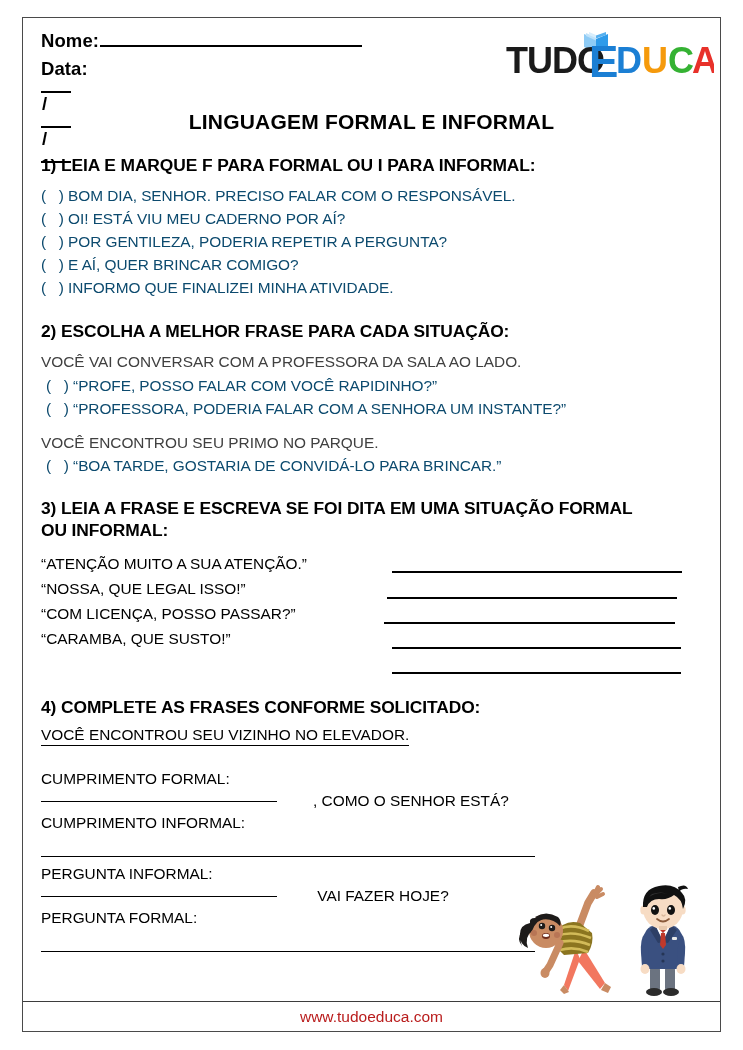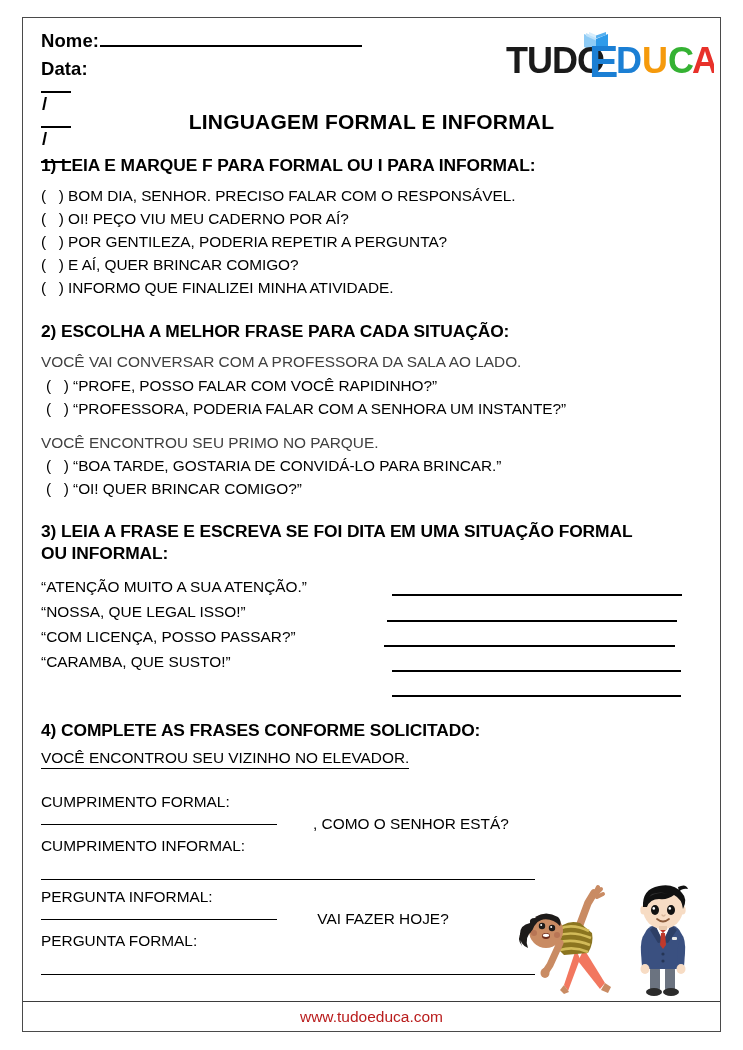--- a/index.html
+++ b/index.html
@@ -87,21 +87,21 @@
     margin: 21px 0 7px 0;
     line-height: 1.26;
     letter-spacing: -.1px;
   }
   .qhead.q2 { margin-top: 22px; }
   .qhead.q3 { margin-top: 21px; }
   .qhead.q4 { margin-top: 20px; }
 
   .line {
     font-size: 15.4px;
-    color: #000000;
+    color: #0c4a6e;
     line-height: 1.5;
     white-space: pre;
     letter-spacing: -.05px;
   }
   .line.indent { padding-left: 5px; }
   .situation { font-size: 15.4px; line-height: 1.5; color: #404040; white-space: pre; }
   .gap { height: 11px; }
 
   
   .s3row {
@@ -226,33 +226,32 @@
         </svg>
       </div>
     </div>
 
     <div class="title">LINGUAGEM FORMAL E INFORMAL</div>
 
     <div class="body">
 
       <div class="qhead q1">1) LEIA E MARQUE F PARA FORMAL OU I PARA INFORMAL:</div>
       <div class="line">(   ) BOM DIA, SENHOR. PRECISO FALAR COM O RESPONSÁVEL.</div>
-      <div class="line">(   ) OI! PEÇO VIU MEU CADERNO POR AÍ?</div>
+      <div class="line">(   ) OI! ESTÁ VIU MEU CADERNO POR AÍ?</div>
       <div class="line">(   ) POR GENTILEZA, PODERIA REPETIR A PERGUNTA?</div>
       <div class="line">(   ) E AÍ, QUER BRINCAR COMIGO?</div>
       <div class="line">(   ) INFORMO QUE FINALIZEI MINHA ATIVIDADE.</div>
 
       <div class="qhead q2">2) ESCOLHA A MELHOR FRASE PARA CADA SITUAÇÃO:</div>
       <div class="situation">VOCÊ VAI CONVERSAR COM A PROFESSORA DA SALA AO LADO.</div>
       <div class="line indent">(   ) “PROFE, POSSO FALAR COM VOCÊ RAPIDINHO?”</div>
       <div class="line indent">(   ) “PROFESSORA, PODERIA FALAR COM A SENHORA UM INSTANTE?”</div>
       <div class="gap"></div>
       <div class="situation">VOCÊ ENCONTROU SEU PRIMO NO PARQUE.</div>
       <div class="line indent">(   ) “BOA TARDE, GOSTARIA DE CONVIDÁ-LO PARA BRINCAR.”</div>
-      <div class="line indent">(   ) “OI! QUER BRINCAR COMIGO?”</div>
 
       <div class="qhead q3">
         <div>3) LEIA A FRASE E ESCREVA SE FOI DITA EM UMA SITUAÇÃO FORMAL</div>
         <div>OU INFORMAL:</div>
       </div>
 
       <div class="s3wrap" style="height:128px;">
         <div class="s3row" style="position:absolute;top:0;left:0;">
           <span class="s3phrase">“ATENÇÃO MUITO A SUA ATENÇÃO.”</span>
         </div>

